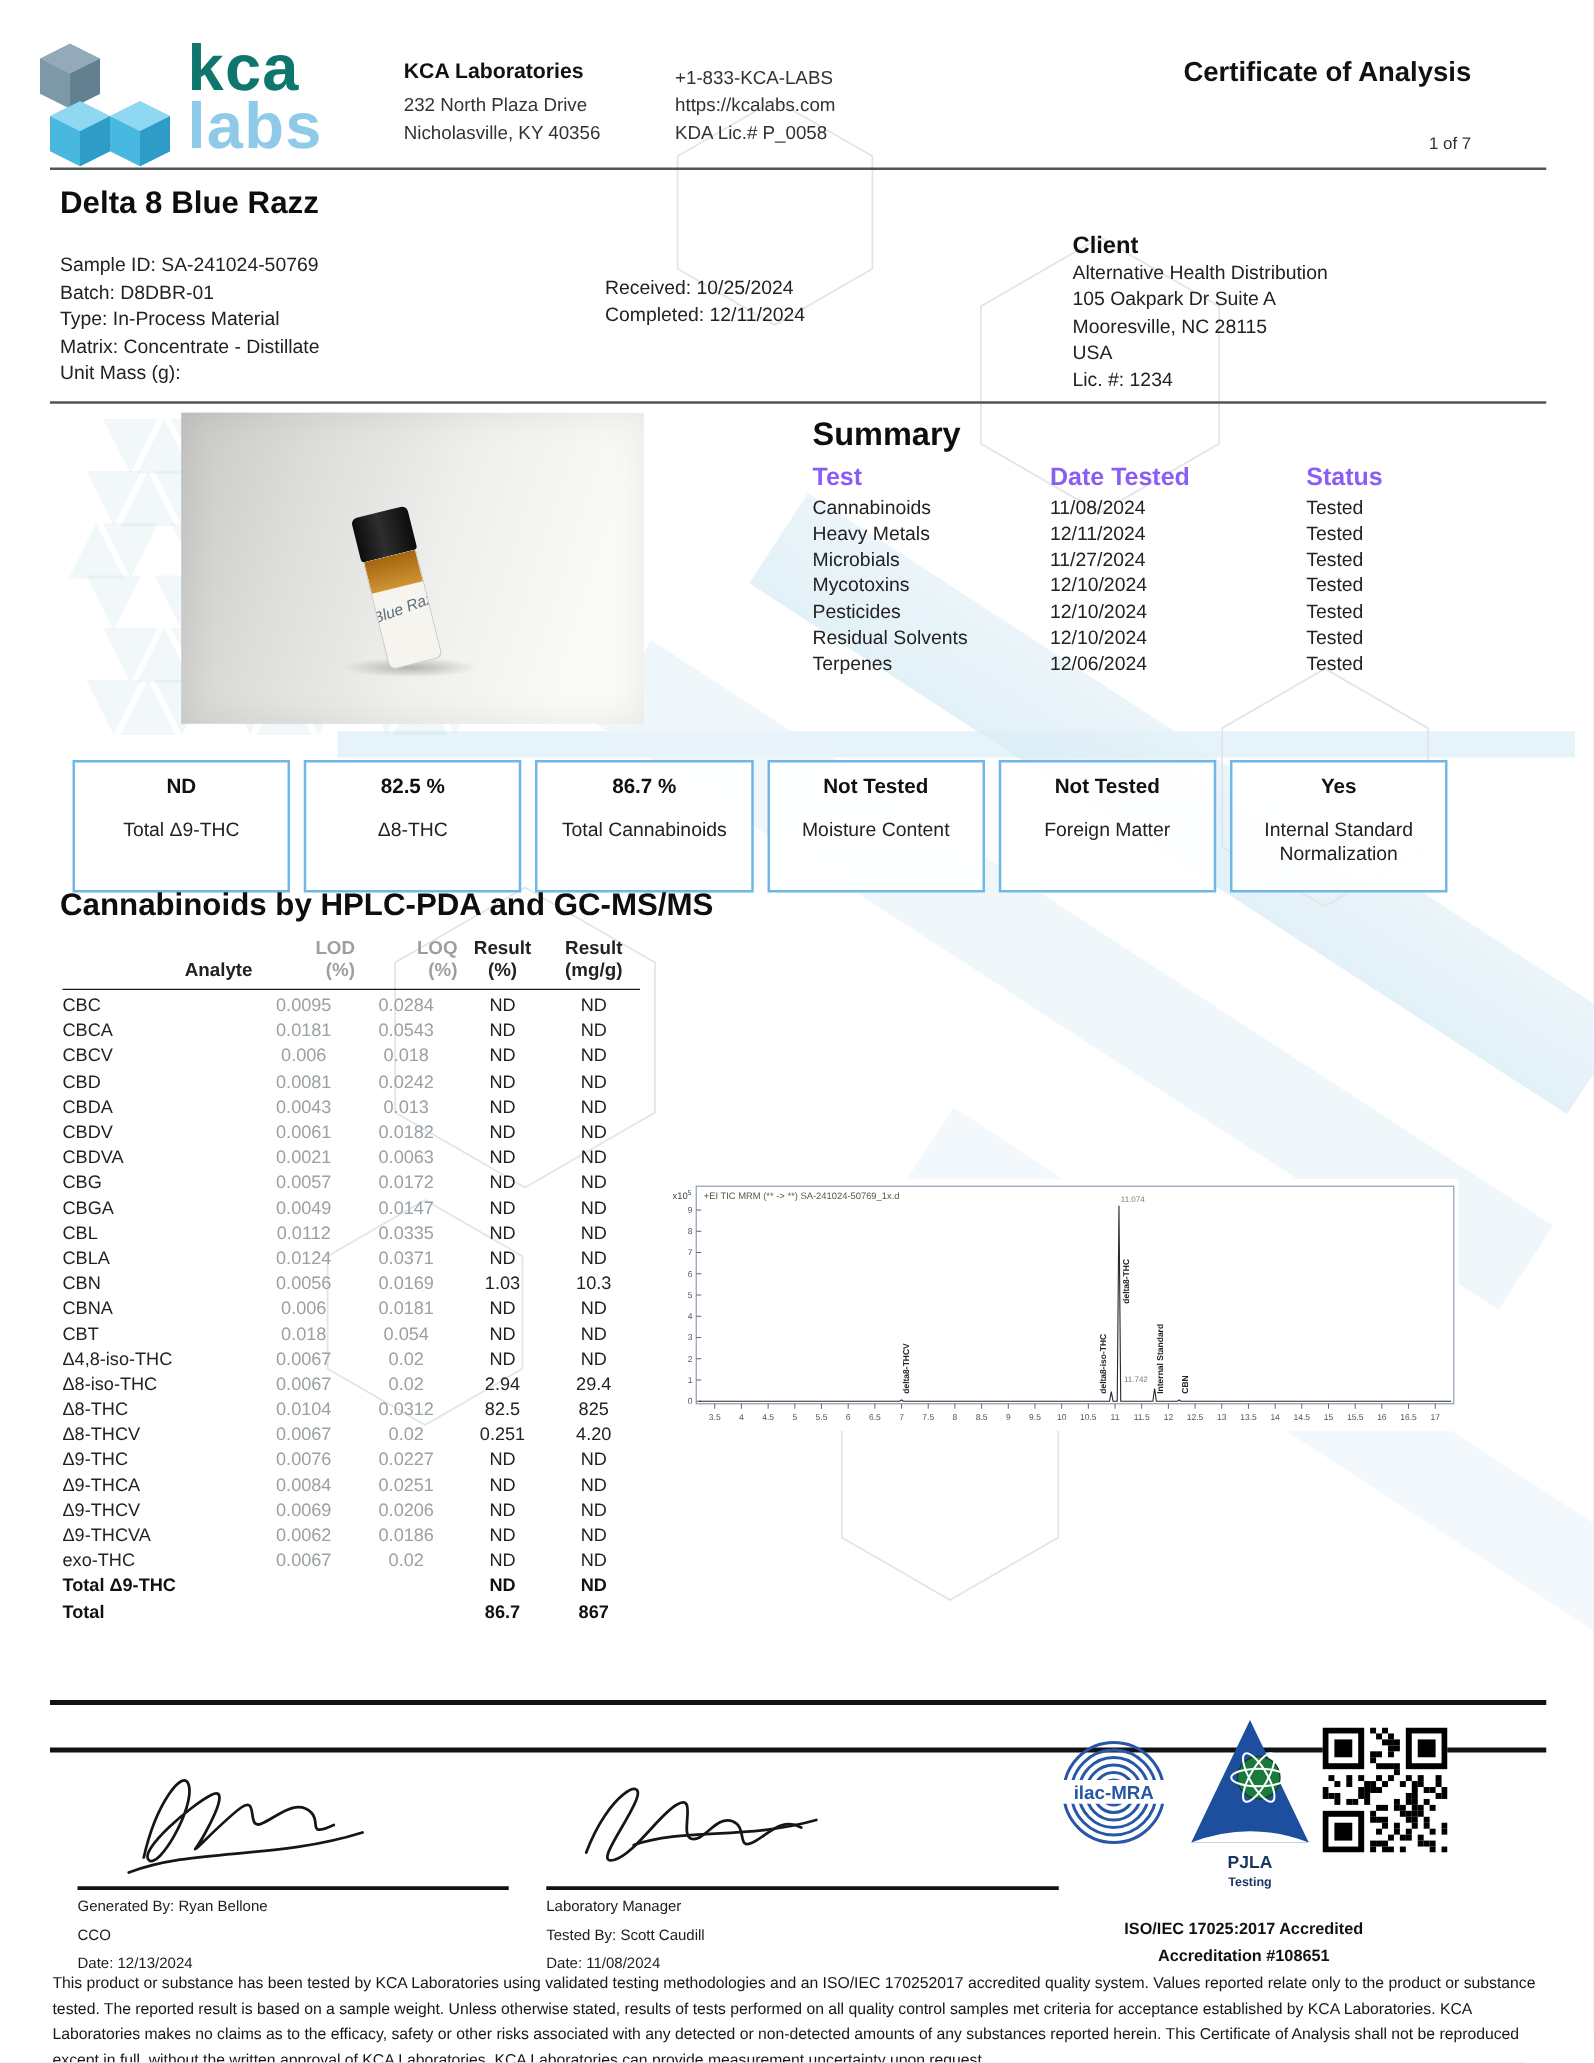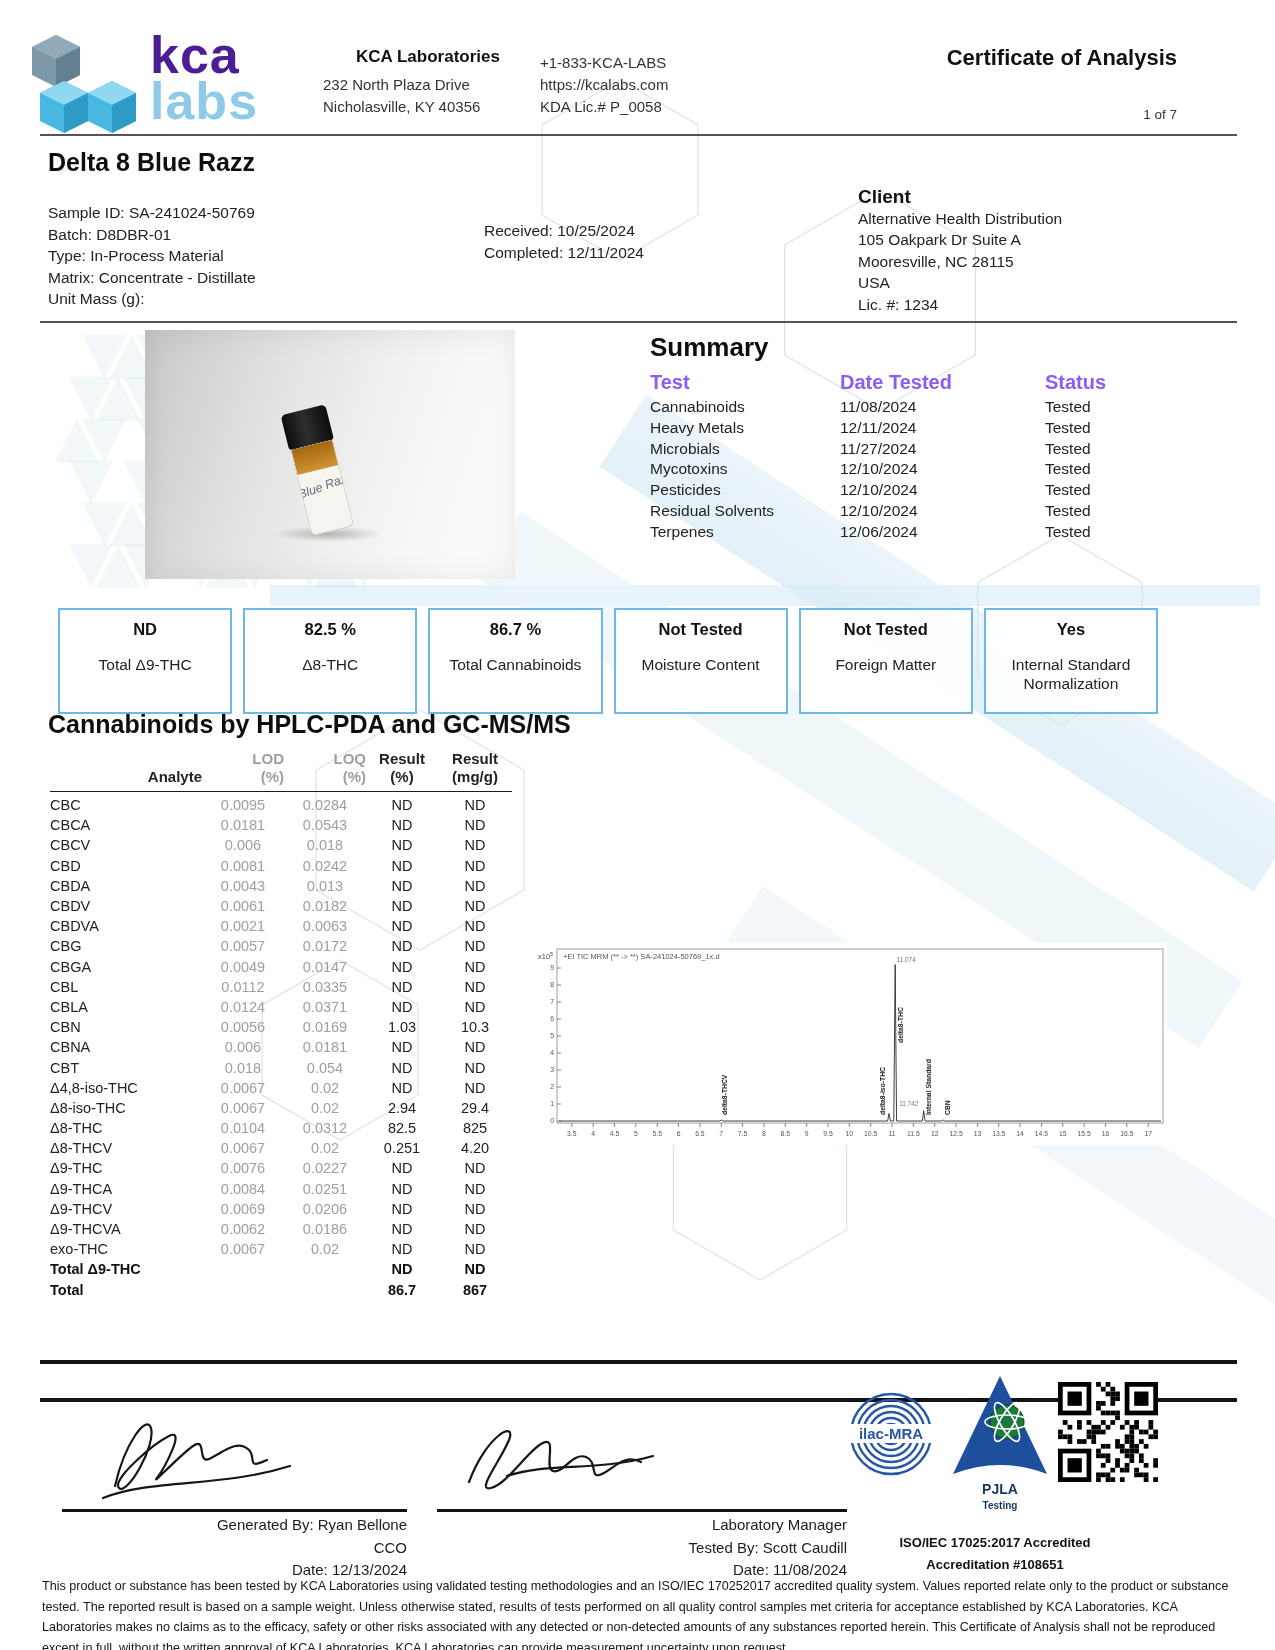--- a/index.html
+++ b/index.html
@@ -4,23 +4,23 @@
 <style>
   html,body{margin:0;padding:0;background:#e9e9e9;}
   .page{position:relative;width:1275px;height:1650px;margin:0 auto;background:#ffffff;
         font-family:"Liberation Sans","DejaVu Sans",sans-serif;color:#222;overflow:hidden;}
   .layer{position:absolute;z-index:1;}
   .wm{position:absolute;z-index:0;}
   .band{position:absolute;z-index:0;}
 
   
   .logo-word{line-height:46px;font-weight:700;letter-spacing:1px;}
-  .logo-kca{font-size:52px;color:#4c1d95;}
+  .logo-kca{font-size:52px;color:#0f766e;}
   .logo-labs{font-size:52px;color:#8fcbe8;}
-  .lab-name{font-weight:700;font-size:17px;color:#111;margin-bottom:7px;text-align:center;}
+  .lab-name{font-weight:700;font-size:17px;color:#111;margin-bottom:7px;}
   .hline{font-size:15px;color:#333;line-height:22px;}
   .coa-title{font-size:22px;font-weight:700;color:#111;text-align:right;}
   .page-num{font-size:13.5px;color:#333;text-align:right;margin-top:36px;}
   .rule{position:absolute;background:#555;z-index:1;}
 
   .prod-name{font-size:25px;font-weight:700;color:#0e0e0e;}
   .meta{font-size:15.5px;line-height:21.5px;color:#222;}
   .client-label{font-weight:700;font-size:19px;color:#111;}
 
   
@@ -58,21 +58,21 @@
   .crow{display:grid;grid-template-columns:152px 82px 82px 72px 74px;height:20.2px;align-items:center;}
   .crow span{font-size:14.5px;text-align:center;}
   .crow .an{text-align:left;color:#222;}
   .crow .num{color:#9aa0a4;}
   .crow .res{color:#222;}
   .crow.total span{font-weight:700;color:#111;}
 
   .footnote{font-size:11.6px;color:#1a1a1a;letter-spacing:.1px;}
   .bigline{position:absolute;background:#121212;z-index:1;}
 
-  .sig-caption{text-align:right;font-size:15px;color:#1c1c1c;line-height:22.5px;}
+  .sig-caption{text-align:left;font-size:12px;color:#1c1c1c;line-height:22.5px;}
   .iso-lines{text-align:center;font-weight:700;font-size:13px;color:#111;line-height:22px;}
   .disclaimer{font-size:12.6px;line-height:20.5px;color:#161616;text-align:left;}
 </style>
 </head>
 <body>
 
 <div class="page">
 
   <div class="band" style="left:270px;top:585px;width:990px;height:21px;background:#e2f1f9;opacity:.85;"></div>
   <div class="band" style="left:560px;top:600px;width:780px;height:86px;background:linear-gradient(#e4f1f8,#d9ecf5);opacity:.75;transform:rotate(33deg);"></div>

